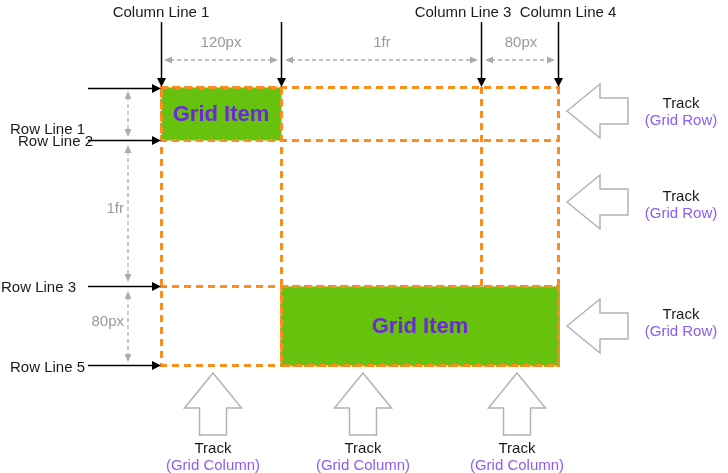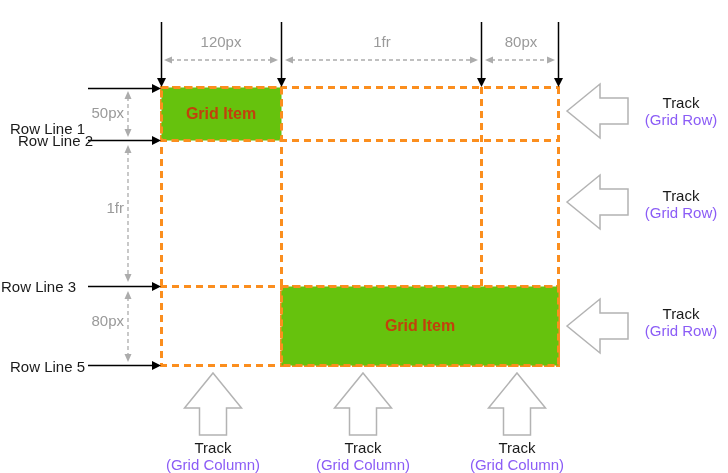--- a/index.html
+++ b/index.html
@@ -20,21 +20,21 @@
   
   .block{fill:#ffffff;stroke:#B3B3B3;stroke-width:1.5;}
   
   .lbl{position:absolute;font-size:15px;color:#1A1A1A;white-space:nowrap;line-height:17px;}
   .center{transform:translateX(-50%);}
   .gray{color:#9A9A9A;text-align:right;}
   .right-align{text-align:right;}
   .track{text-align:center;}
   .track .sub{color:#8b5cf6;}
   .item-lbl{
-    position:absolute;color:#c2410c;font-weight:bold;font-size:16px;
+    position:absolute;color:#6d28d9;font-weight:bold;font-size:22px;
     transform:translate(-50%,-50%);white-space:nowrap;
   }
 </style>
 </head>
 <body>
 
 <div class="canvas">
 
   <svg class="layer" width="728" height="473" viewBox="0 0 728 473">
 
@@ -104,31 +104,33 @@
       <polygon class="block" transform="translate(567,299)" points="0,27 33,0 33,14 61,14 61,40 33,40 33,54"></polygon>
     </g>
 
     <g>
       <polygon class="block" transform="translate(184.5,373)" points="28.5,0 57,35 42,35 42,62 15,62 15,35 0,35"></polygon>
       <polygon class="block" transform="translate(334.5,373)" points="28.5,0 57,35 42,35 42,62 15,62 15,35 0,35"></polygon>
       <polygon class="block" transform="translate(488.5,373)" points="28.5,0 57,35 42,35 42,62 15,62 15,35 0,35"></polygon>
     </g>
   </svg>
 
+  <div class="lbl center" style="left:161px;top:3px;">Column Line 1</div>
+  <div class="lbl center" style="left:463px;top:3px;">Column Line 3</div>
+  <div class="lbl center" style="left:568px;top:3px;">Column Line 4</div>
 
   <div class="lbl gray center" style="left:221px;top:33px;">120px</div>
   <div class="lbl gray center" style="left:382px;top:33px;">1fr</div>
   <div class="lbl gray center" style="left:521px;top:33px;">80px</div>
 
   <div class="lbl" style="left:10px;top:80px;margin-top:40px;">Row Line 1</div>
   <div class="lbl" style="left:10px;top:132px;margin-left:8px;">Row Line 2</div>
   <div class="lbl" style="left:1px;top:278px;">Row Line 3</div>
   <div class="lbl" style="left:10px;top:358px;">Row Line 5</div>
 
-  <div class="lbl gray right-align" style="left:40px;width:84px;top:104px;">50px</div>
   <div class="lbl gray right-align" style="left:40px;width:84px;top:199px;">1fr</div>
   <div class="lbl gray right-align" style="left:40px;width:84px;top:312px;">80px</div>
 
   <div class="item-lbl" style="left:221px;top:114px;">Grid Item</div>
   <div class="item-lbl" style="left:420px;top:326px;">Grid Item</div>
 
   <div class="lbl track center" style="left:681px;top:94px;">
     <div>Track</div>
     <div class="sub">(Grid Row)</div>
   </div>

